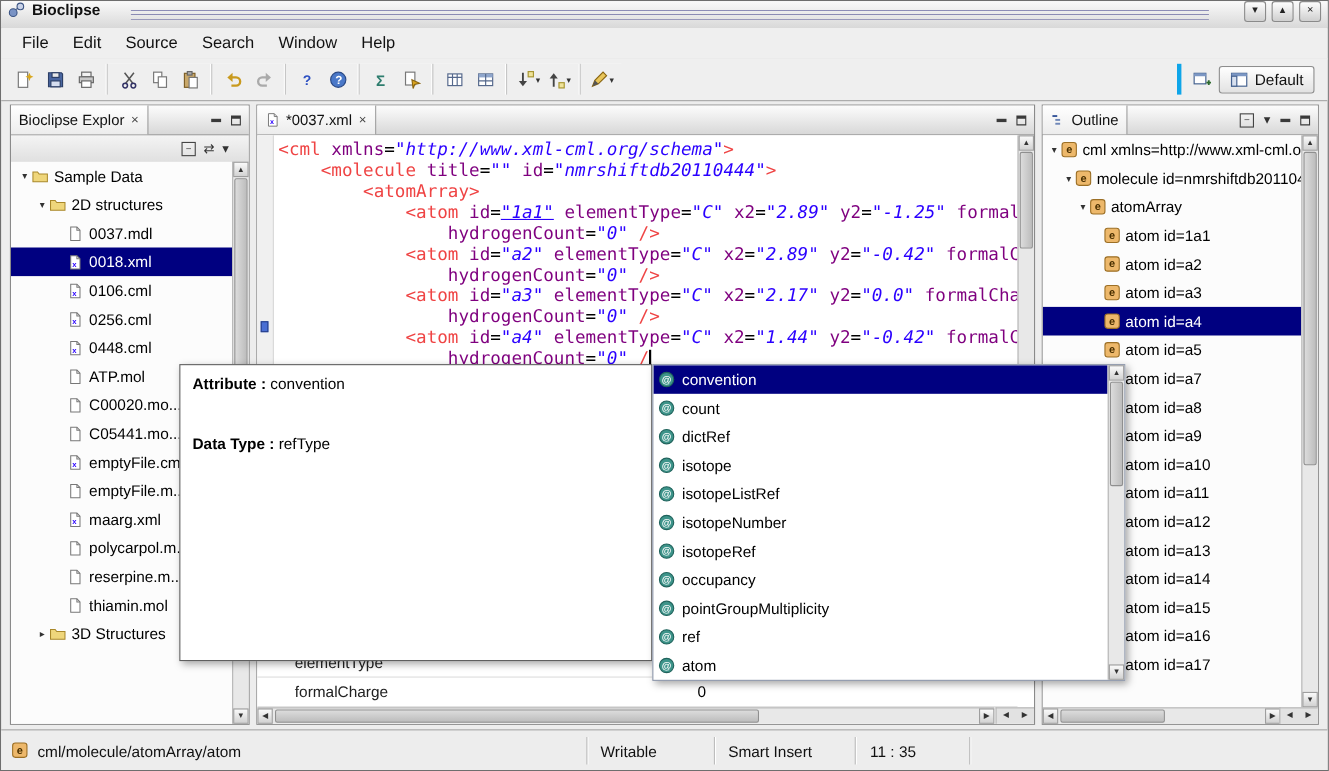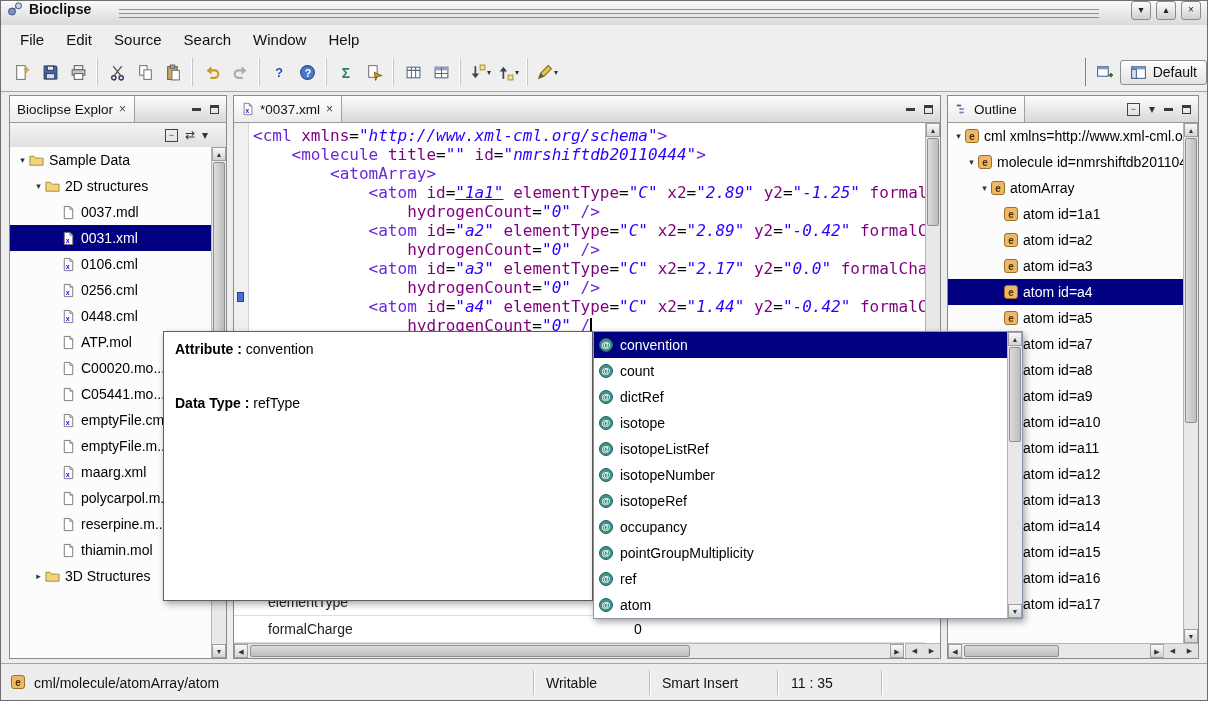--- a/index.html
+++ b/index.html
@@ -20,21 +20,21 @@
   .menu-item{padding:4px 11px;font-size:15px;color:#111;}
 
   
   .toolbar{position:absolute;left:0;top:52px;right:0;height:38px;background:#EFEFEF;border-bottom:1px solid #A6A6A6;display:flex;align-items:center;padding:0 2px;}
   .tgroup{display:flex;align-items:center;padding:0 5px;}
   .tgroup + .tgroup{border-left:1px solid #C6C6C6;box-shadow:-1px 0 0 #FFF;}
   .tbtn{display:flex;align-items:center;justify-content:center;gap:1px;width:auto;min-width:28px;height:28px;padding:0 2px;background:transparent;border:1px solid transparent;}
   .ticon{display:inline-flex;}
   .ticon svg{width:17px;height:17px;display:block;}
   .dd{font-size:8px;color:#333;}
-  .persp{position:absolute;right:0;top:5px;display:flex;align-items:center;gap:7px;border-left:1px solid #0ea5e9;padding-left:10px;height:28px;}
+  .persp{position:absolute;right:12px;top:5px;display:flex;align-items:center;gap:7px;border-left:4px solid #0ea5e9;padding-left:10px;height:28px;}
   .persp-open{display:inline-flex;align-items:center;}
   .persp-btn{display:flex;align-items:center;gap:6px;border:1px solid #8E8E8E;background:linear-gradient(#FFFFFF,#E2E2E2);border-radius:3px;padding:3px 9px;font-size:14px;color:#111;}
 
   
   .main{position:absolute;left:0;top:92px;width:1208px;height:568px;}
   .panel{position:absolute;top:2px;height:564px;background:#FFFFFF;border:1px solid #8A8A8A;box-sizing:border-box;}
   .panel-header{height:26px;background:linear-gradient(#FCFCFC,#D8D8D8);border-bottom:1px solid #9A9A9A;display:flex;align-items:stretch;position:relative;}
   .view-tab{display:flex;align-items:center;gap:5px;padding:0 7px;background:linear-gradient(#FFFFFF,#ECECEC);border-right:1px solid #A0A0A0;font-size:13.5px;color:#111;white-space:nowrap;}
   .tab-close{color:#444;font-size:12px;padding:0 1px;}
   .tab-ficon{display:inline-flex;}
@@ -68,21 +68,21 @@
   .corner-btns{position:absolute;right:0;bottom:0;width:35px;height:15px;display:flex;border-top:1px solid #B5B5B5;border-left:1px solid #B5B5B5;background:#E2E2E2;box-sizing:border-box;}
   .corner-btns span{flex:1;font-size:7px;text-align:center;line-height:14px;color:#333;}
 
   
   .editor{left:232px;width:708px;}
   .ebody{position:absolute;top:27px;left:0;right:0;bottom:0;background:#FFF;}
   .ruler{position:absolute;left:0;top:0;bottom:69px;width:14px;background:#F0F0F0;border-right:1px solid #D8D8D8;}
   .marker{position:absolute;left:3px;top:169px;width:7px;height:10px;background:#4A6FD4;border:1px solid #27408B;box-sizing:border-box;}
   .code{position:absolute;left:14px;top:0;right:15px;bottom:69px;overflow:hidden;padding:3px 0 0 5px;font-family:"DejaVu Sans Mono","Liberation Mono",monospace;font-size:16px;line-height:19px;}
   .code-line{white-space:pre;height:19px;}
-  .c-tag{color:#6d28d9;}
+  .c-tag{color:#ef4444;}
   .c-attr{color:#7F007F;}
   .c-val,.c-valu{color:#2A00FF;font-style:italic;}
   .c-valu{text-decoration:underline;}
   .c-plain{color:#000;}
   .cursor{display:inline-block;width:2px;height:16px;background:#000;vertical-align:-3px;}
   .evscroll{top:0;height:467px;}
   .props{position:absolute;left:0;right:15px;bottom:15px;height:54px;background:#FFF;border-top:1px solid #C9C9C9;}
   .prow{height:27px;display:flex;align-items:center;border-bottom:1px solid #DDD;font-size:14px;box-sizing:border-box;}
   .pname{width:362px;padding-left:34px;color:#222;flex:none;}
   .pval{padding-left:4px;color:#000;}
@@ -380,21 +380,21 @@
           </div>
           <div class="trow selected" style="padding-left: 38px;">
             <span class="arrow"></span>
             <span class="ticon fic">
               <svg viewBox="0 0 16 16">
                 <path d="M3.5 1.5h6l3 3v10h-9z" fill="#FFF" stroke="#777"></path>
                 <path d="M9.5 1.5v3h3" fill="none" stroke="#777"></path>
                 <text x="5" y="12.5" font-size="7.5" fill="#2A00FF" font-weight="bold">x</text>
               </svg>
             </span>
-            <span class="tlabel">0031.xml</span>
+            <span class="tlabel">0018.xml</span>
           </div>
           <div class="trow" style="padding-left: 38px;">
             <span class="arrow"></span>
             <span class="ticon fic">
               <svg viewBox="0 0 16 16">
                 <path d="M3.5 1.5h6l3 3v10h-9z" fill="#FFF" stroke="#777"></path>
                 <path d="M9.5 1.5v3h3" fill="none" stroke="#777"></path>
                 <text x="5" y="12.5" font-size="7.5" fill="#2A00FF" font-weight="bold">x</text>
               </svg>
             </span>

